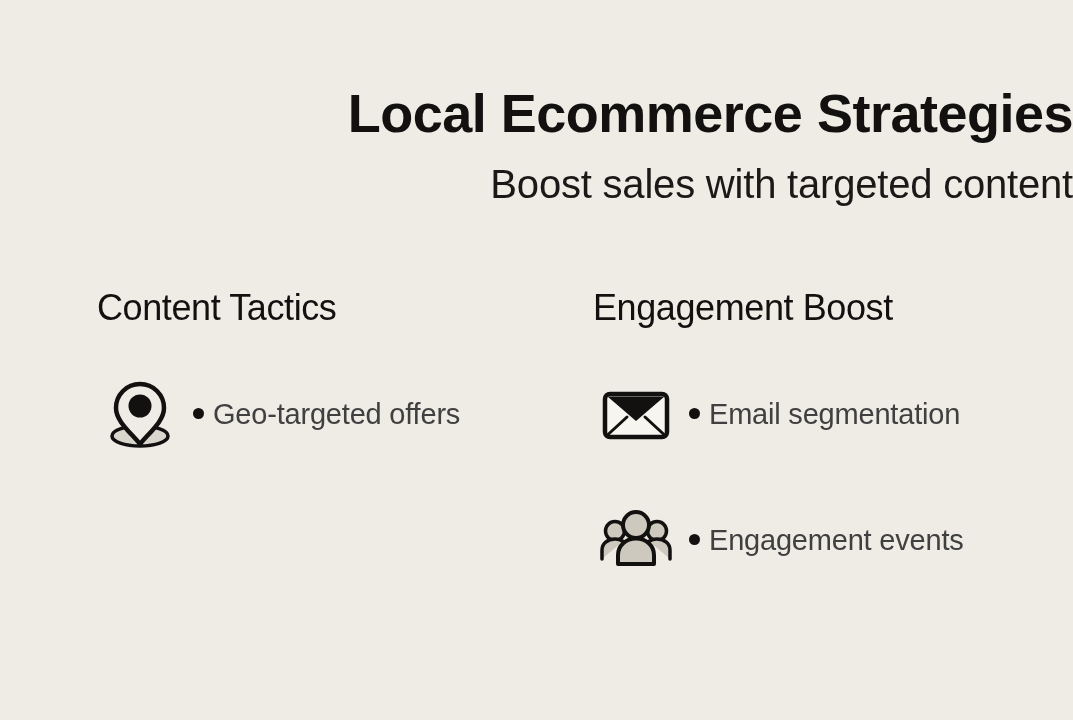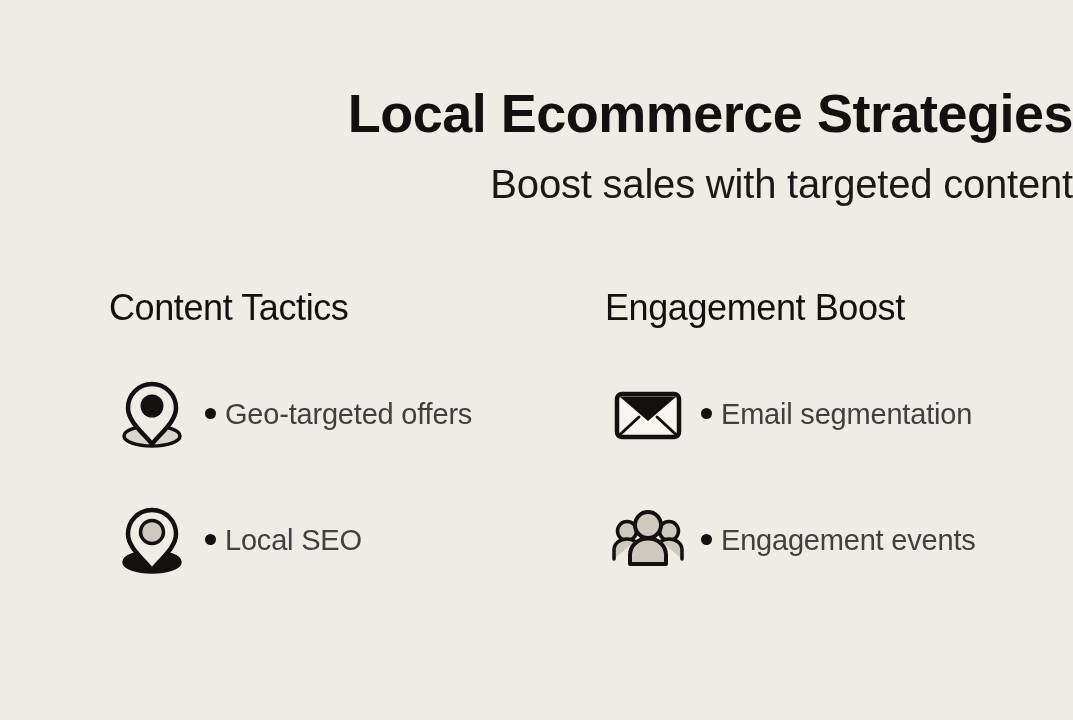--- a/index.html
+++ b/index.html
@@ -49,21 +49,20 @@
     color: #1a1917;
   }
 
   
   .columns {
     position: absolute;
     top: 288px;
     left: 0;
     width: 1058px;
     display: flex;
-    padding-left: 12px;
   }
 
   .column {
     width: 496px;
   }
 
   .column.left  { padding-left: 97px; }
   .column.right { padding-left: 97px; }
 
   .column-heading {
@@ -150,33 +149,20 @@
               <path d="M40 10 C26.7 10 16 20.7 16 34 C16 47 30 58 40 70 C50 58 64 47 64 34 C64 20.7 53.3 10 40 10 Z" fill="#efece6" stroke="#121110" stroke-width="4.5" stroke-linejoin="round"></path>
               <circle cx="40" cy="32" r="11.5" fill="#121110"></circle>
             </svg>
           </span>
           <span class="item-bullet">
               <i></i>
             </span>
           <span class="item-label">Geo-targeted offers</span>
         </li>
 
-        <li class="list-item">
-          <span class="item-icon">
-            <svg width="80" height="80" viewBox="0 0 80 80">
-              <ellipse cx="40" cy="62" rx="28" ry="10" fill="#121110" stroke="#121110" stroke-width="3.5"></ellipse>
-              <path d="M40 10 C26.7 10 16 20.7 16 34 C16 47 30 58 40 70 C50 58 64 47 64 34 C64 20.7 53.3 10 40 10 Z" fill="#efece6" stroke="#121110" stroke-width="4.5" stroke-linejoin="round"></path>
-              <circle cx="40" cy="32" r="11.5" fill="#cdc9be" stroke="#121110" stroke-width="3.5"></circle>
-            </svg>
-          </span>
-          <span class="item-bullet">
-              <i></i>
-            </span>
-          <span class="item-label">Local SEO</span>
-        </li>
 
       </ul>
     </div>
 
     <div class="column right">
       <h2 class="column-heading">Engagement Boost</h2>
 
       <ul class="item-list">
 
         <li class="list-item">

